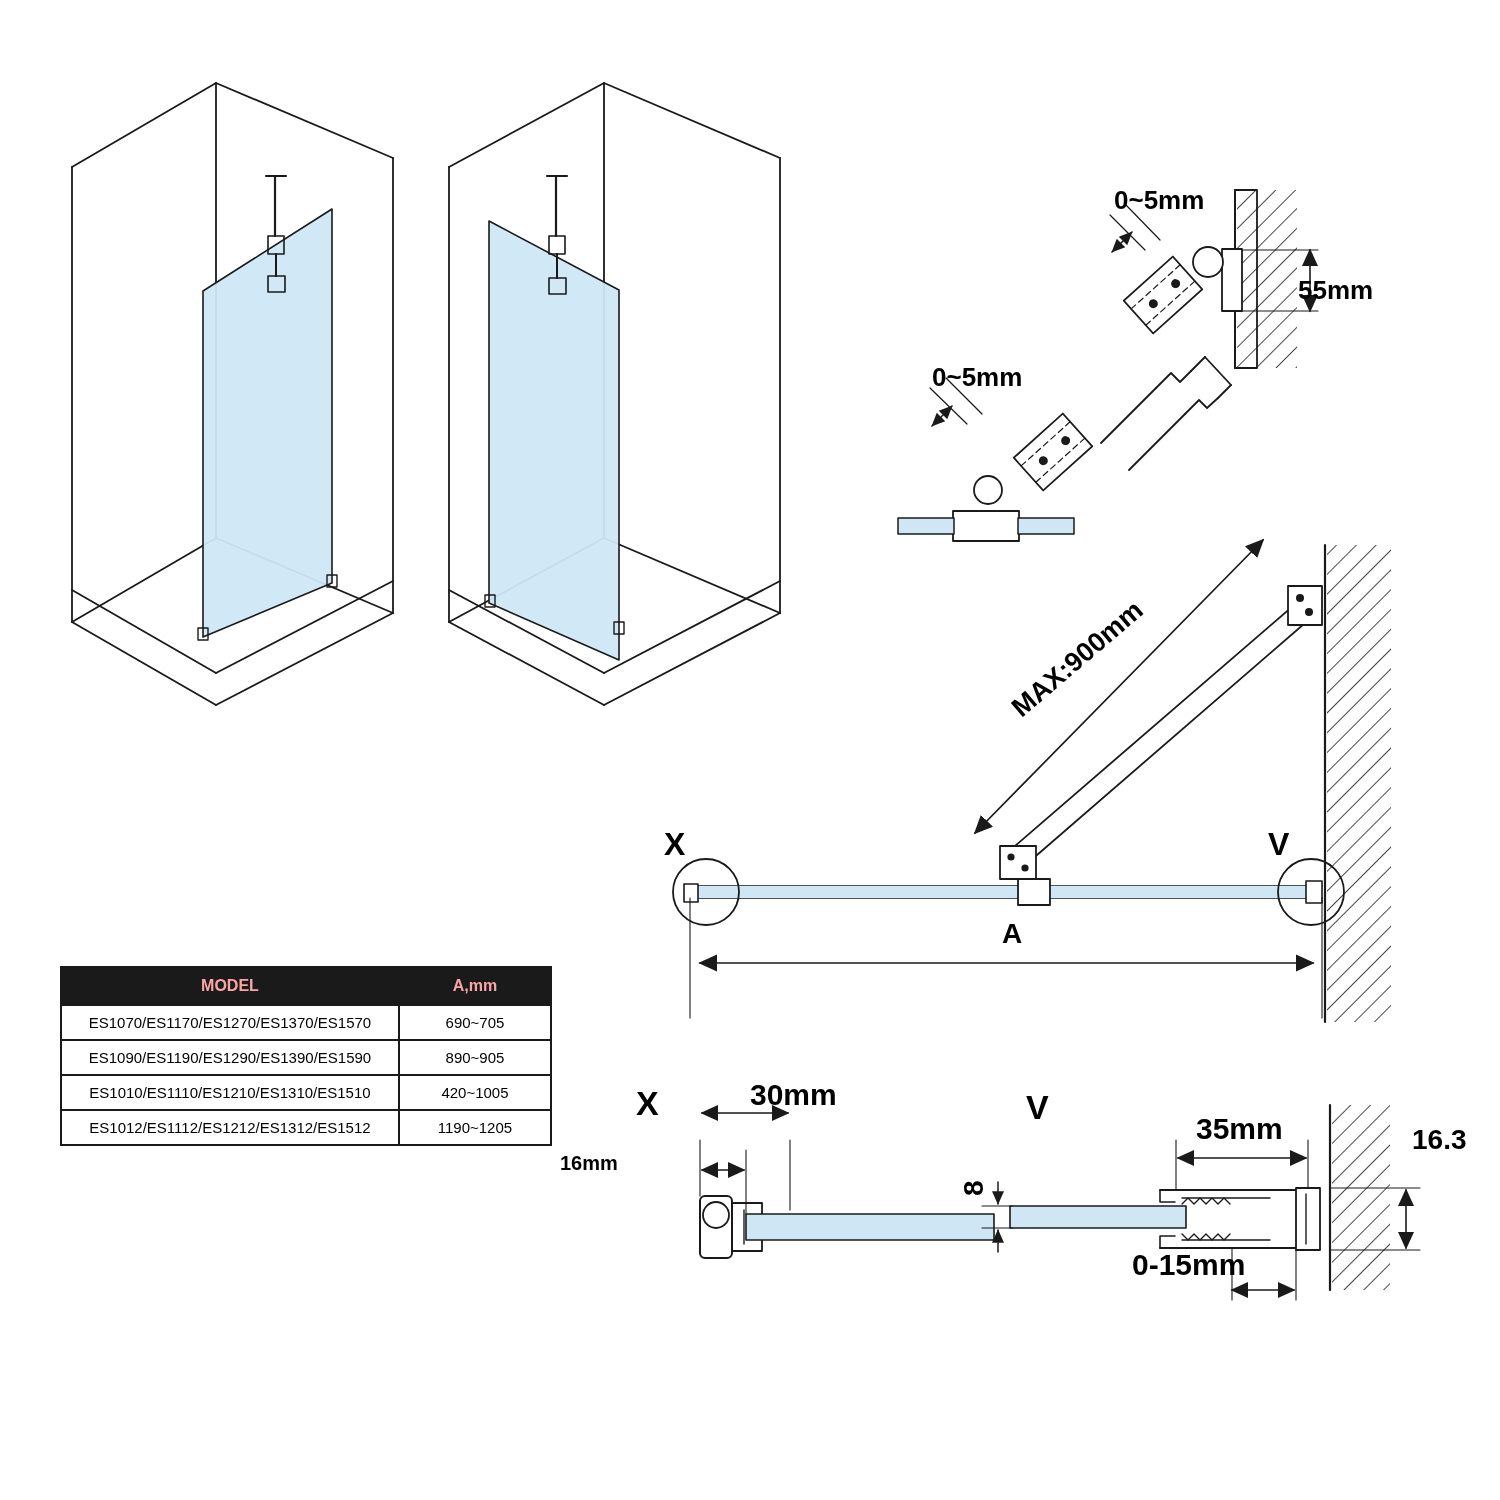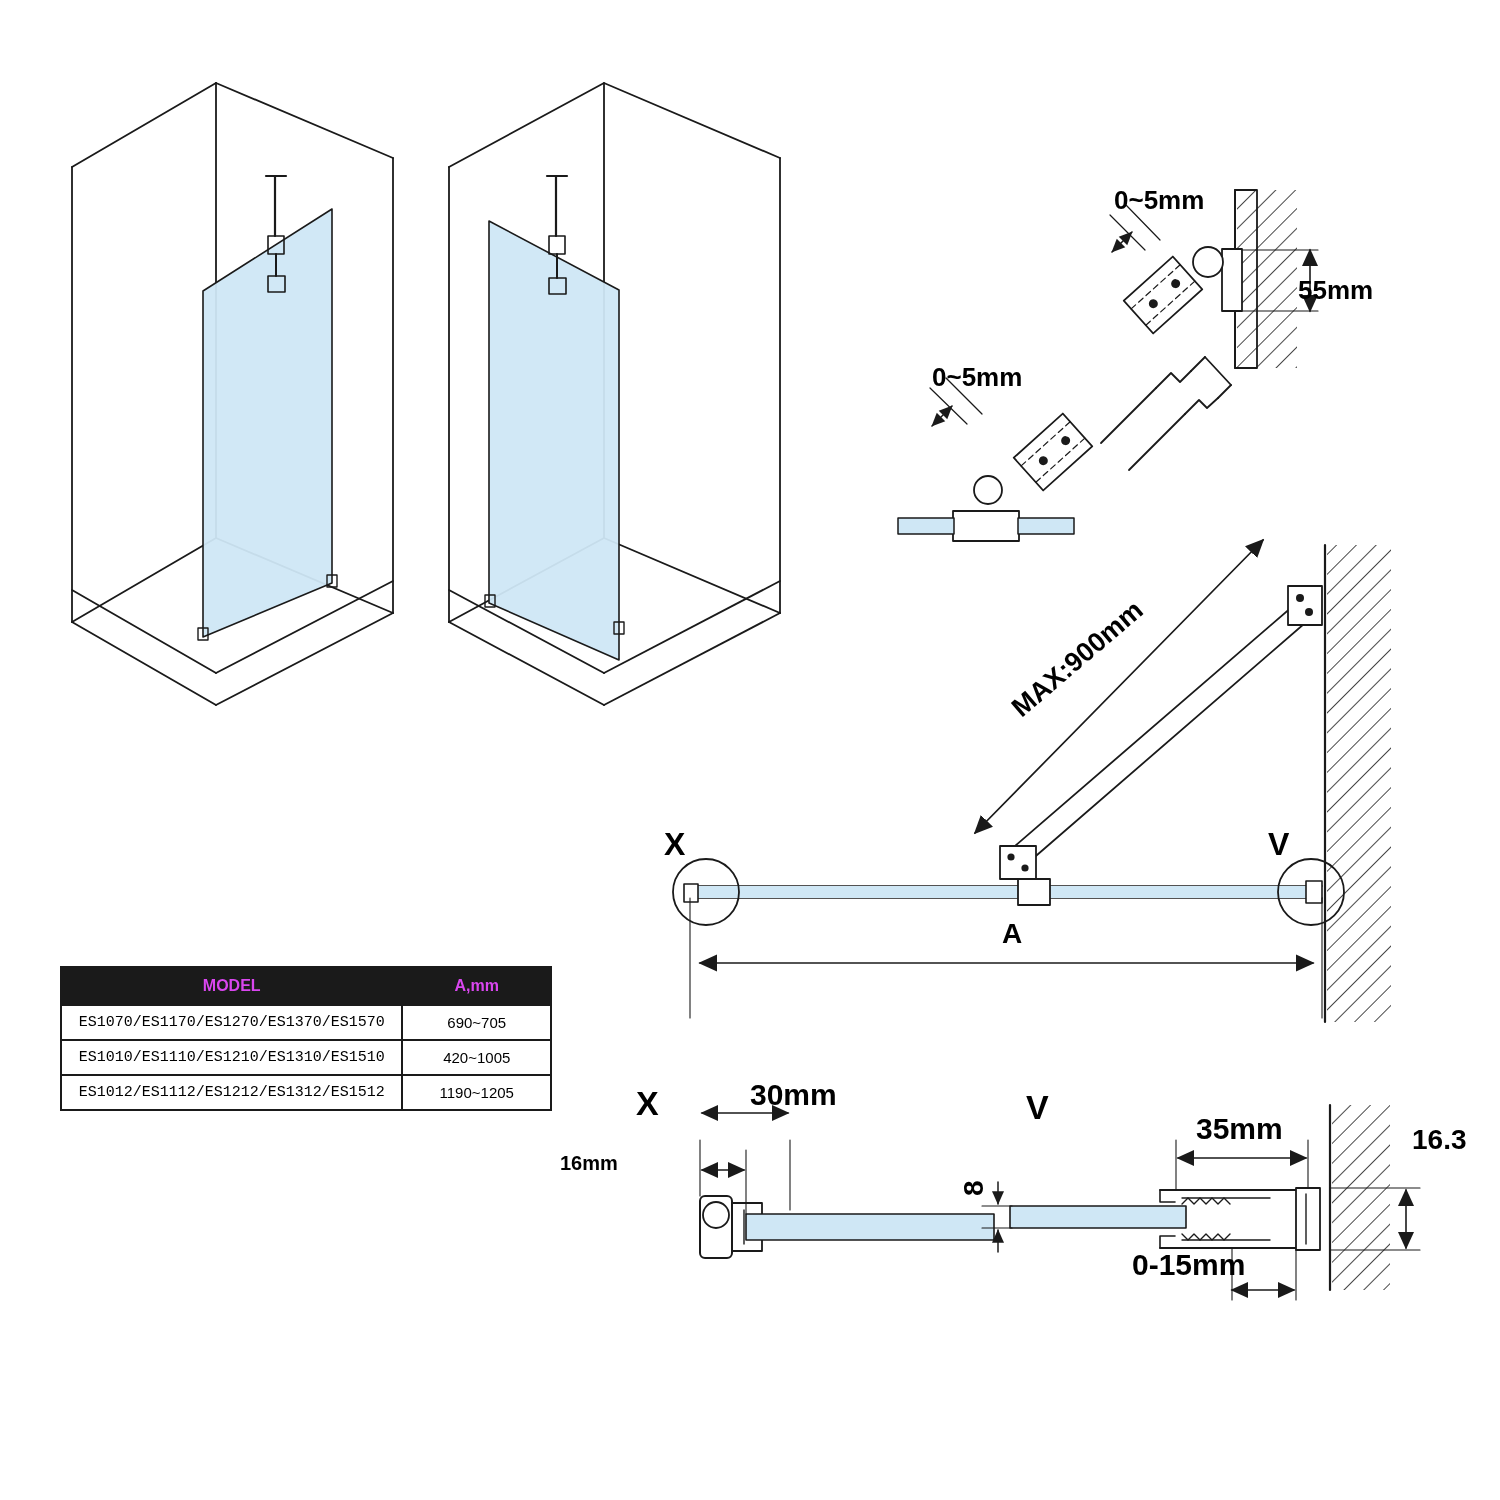--- a/index.html
+++ b/index.html
@@ -33,36 +33,36 @@
   #model-table {
     position: absolute;
     left: 60px;
     top: 966px;
     width: 492px;
     border-collapse: collapse;
     font-family: "Liberation Sans", sans-serif;
   }
   #model-table th {
     background: #1a1a1a;
-    color: #d946ef;
+    color: #fca5a5;
     font-size: 16px;
     font-weight: bold;
     padding: 9px 4px;
     border: 2px solid #1a1a1a;
     text-align: center;
   }
   #model-table td {
     font-size: 15px;
     color: #000;
     padding: 8px 4px;
     border: 2px solid #1a1a1a;
     text-align: center;
     background: #fff;
   }
-  #model-table td.model-col { width: 340px; font-family: Liberation Mono, monospace; }
+  #model-table td.model-col { width: 340px; }
   #model-table td.a-col { width: 160px; }
 </style>
 </head>
 <body>
 
 <div id="page">
 
   <svg class="layer" viewBox="0 0 1500 1500">
     <defs>
       <pattern id="hatch" width="14" height="14" patternUnits="userSpaceOnUse" patternTransform="rotate(45)">
@@ -322,20 +322,24 @@
         <th class="model-col">MODEL</th>
         <th class="a-col">A,mm</th>
       </tr>
     </thead>
     <tbody>
       <tr>
         <td class="model-col">ES1070/ES1170/ES1270/ES1370/ES1570</td>
         <td class="a-col">690~705</td>
       </tr>
       <tr>
+        <td class="model-col">ES1090/ES1190/ES1290/ES1390/ES1590</td>
+        <td class="a-col">890~905</td>
+      </tr>
+      <tr>
         <td class="model-col">ES1010/ES1110/ES1210/ES1310/ES1510</td>
         <td class="a-col">420~1005</td>
       </tr>
       <tr>
         <td class="model-col">ES1012/ES1112/ES1212/ES1312/ES1512</td>
         <td class="a-col">1190~1205</td>
       </tr>
     </tbody>
   </table>
 

